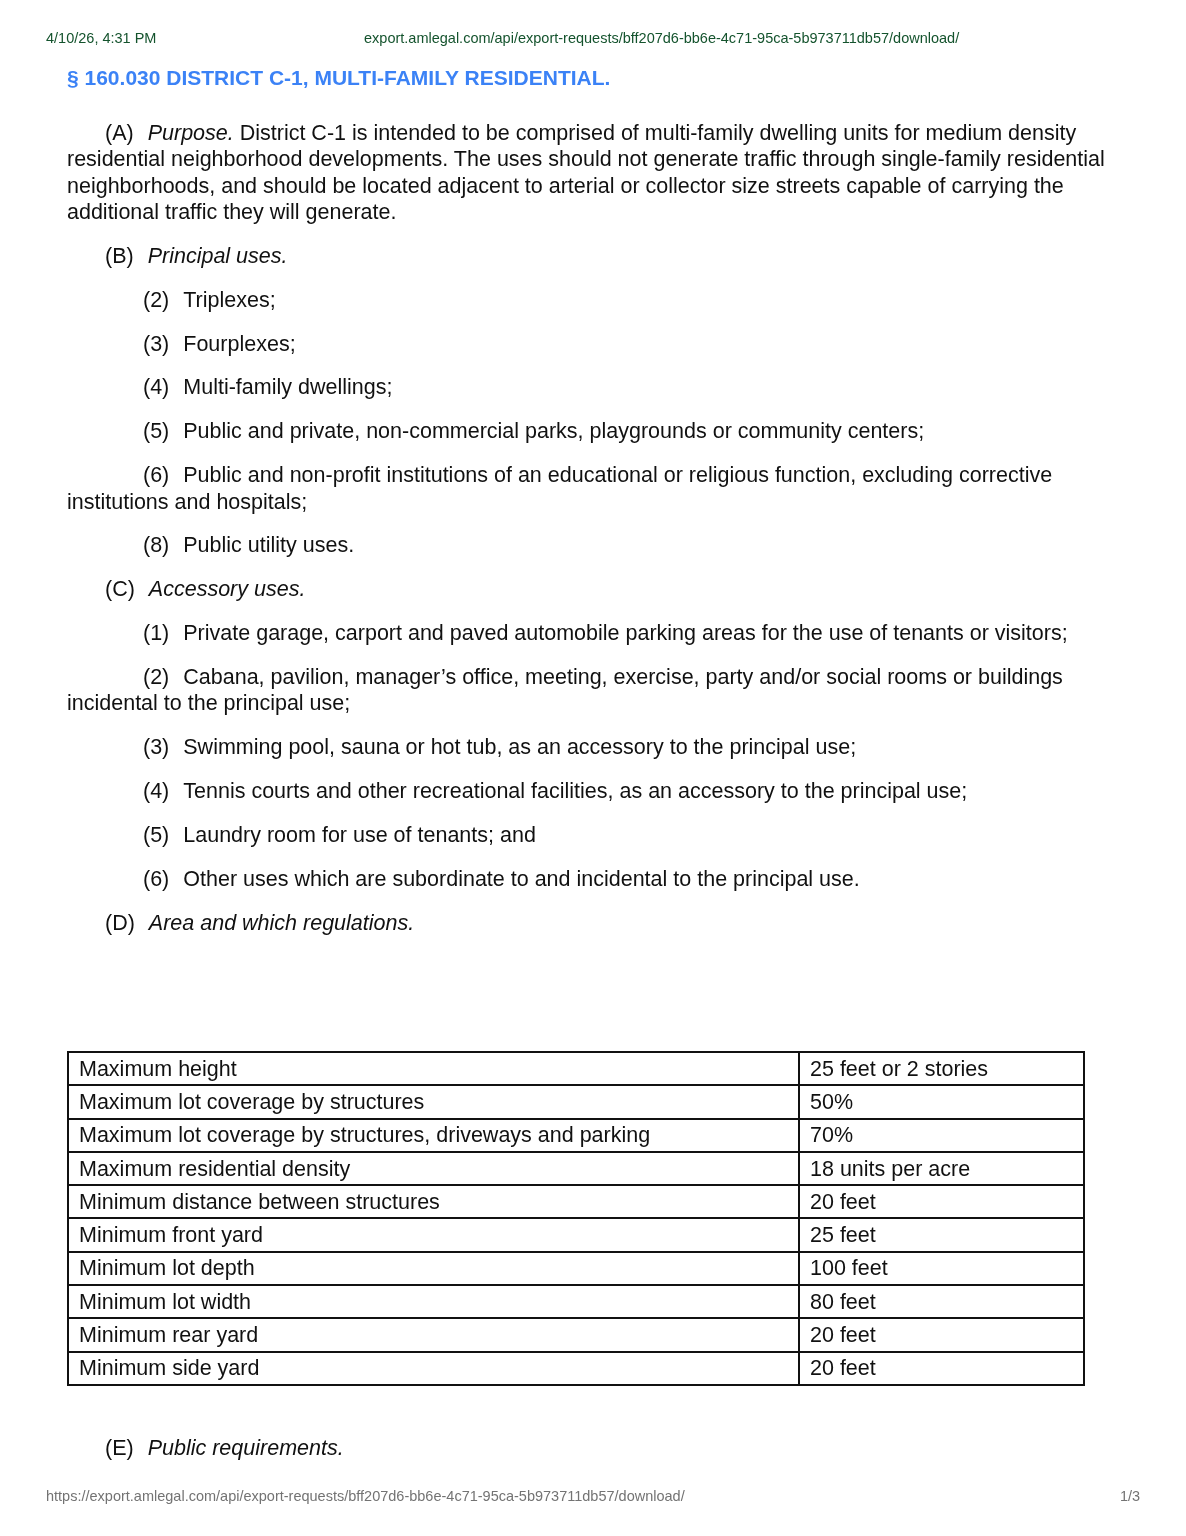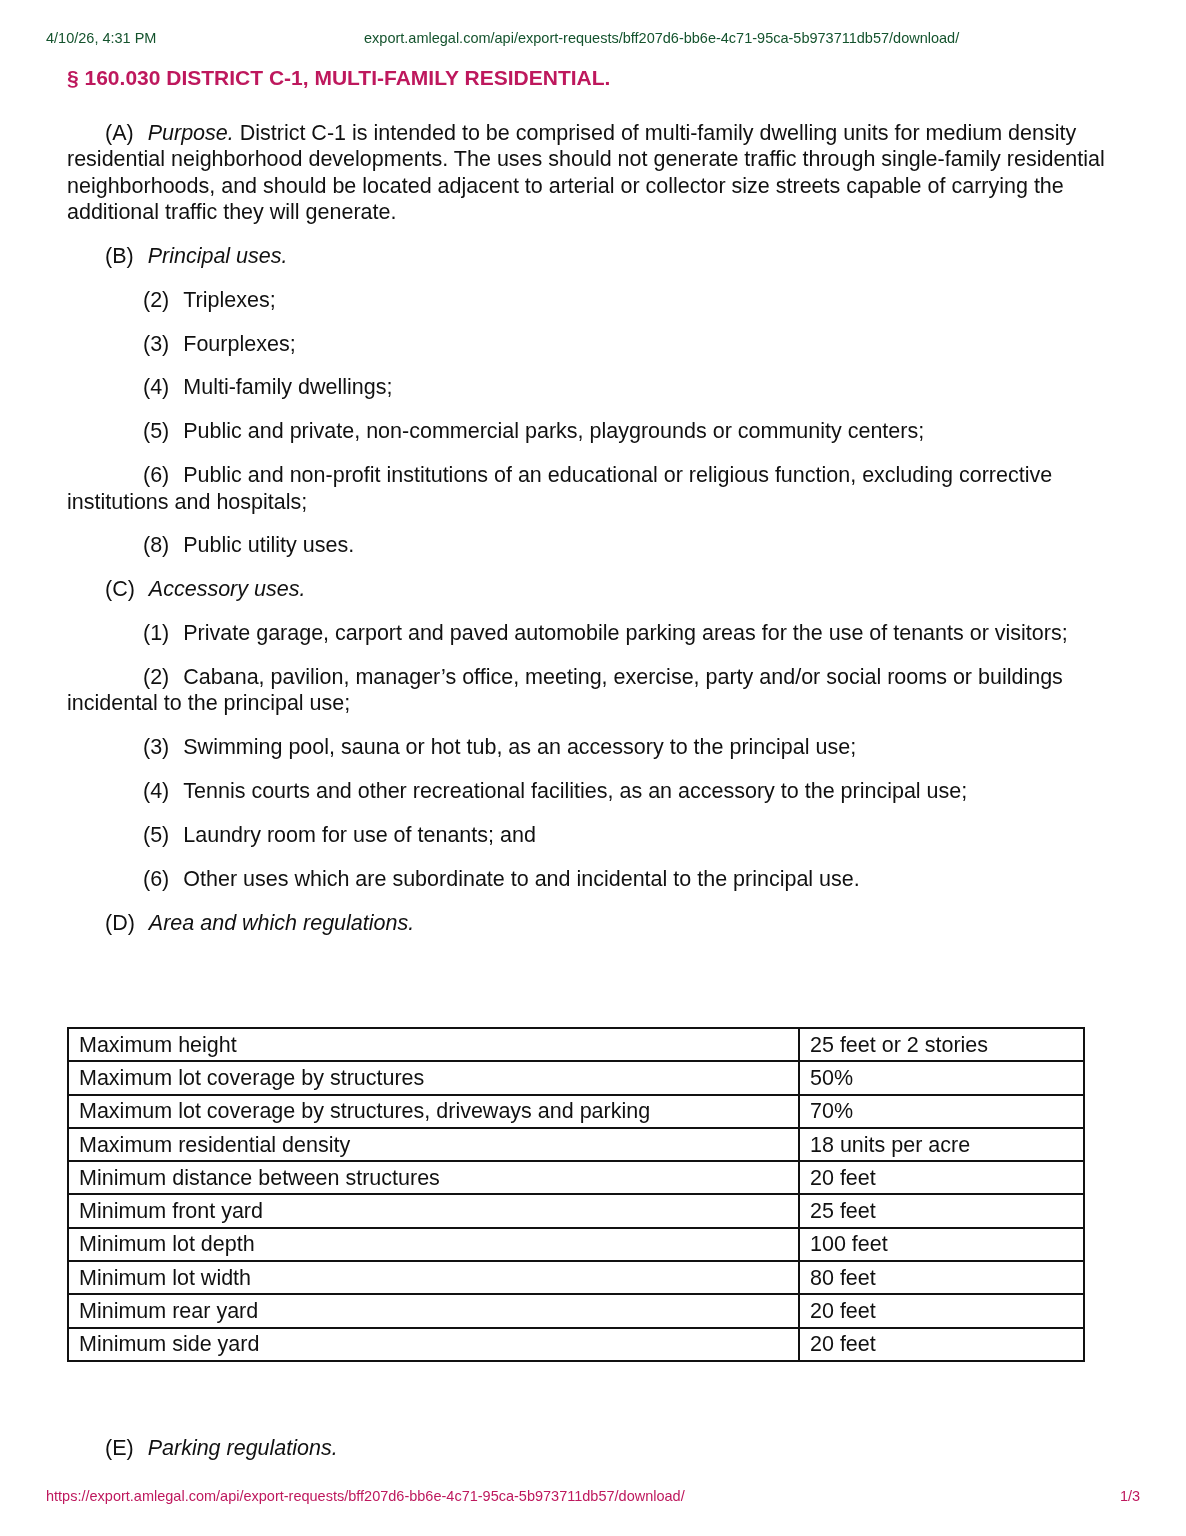--- a/index.html
+++ b/index.html
@@ -7,47 +7,47 @@
     width: 1186px; height: 1536px; position: relative; overflow: hidden;
     font-family: "Liberation Sans", sans-serif; color: #111111;
   }
   .hdr {
     position: absolute; top: 30px; font-size: 14.5px; color: #14532d; letter-spacing: 0;
   }
   .hdr-date { left: 46px; }
   .hdr-url { left: 364px; }
   .heading {
     position: absolute; left: 67px; top: 66px; margin: 0;
-    font-size: 21px; font-weight: bold; color: #be185d;
+    font-size: 21px; font-weight: bold; color: #3b82f6;
   }
   .content {
     position: absolute; left: 67px; top: 120px; width: 1050px;
     font-size: 21.5px; line-height: 26.3px;
   }
   .para { margin: 0 0 17.6px 0; }
   .para.lvl1 { text-indent: 19px; }
   .para.lvl2 { text-indent: 38px; }
   .label { display: inline-block; margin-right: 14px; }
   .para.lvl2 .label { margin-right: 14px; }
   .em { font-style: italic; }
   .table-wrap {
-    position: absolute; left: 67px; top: 1027px;
+    position: absolute; left: 67px; top: 1051px;
   }
   table.reg {
     border-collapse: collapse; font-size: 21.5px;
   }
   table.reg td {
     border: 2px solid #111; height: 31.3px; padding: 0 0 0 10px; vertical-align: middle; line-height: 22px;
   }
   table.reg td.c1 { width: 719px; }
   table.reg td.c2 { width: 273px; }
   .sectionE {
     position: absolute; left: 67px; top: 1436px; font-size: 21.5px; text-indent: 19px;
   }
-  .ftr { position: absolute; top: 1488px; font-size: 14.5px; color: #be185d; }
+  .ftr { position: absolute; top: 1488px; font-size: 14.5px; color: #737373; }
   .ftr-url { left: 46px; }
   .ftr-page { left: 1120px; }
 </style>
 </head>
 <body>
 
 <div class="hdr hdr-date">4/10/26, 4:31 PM</div>
 <div class="hdr hdr-url">export.amlegal.com/api/export-requests/bff207d6-bb6e-4c71-95ca-5b973711db57/download/</div>
 
 <h1 class="heading">§ 160.030 DISTRICT C-1, MULTI-FAMILY RESIDENTIAL.</h1>
@@ -116,16 +116,16 @@
           <td class="c2">20 feet</td>
         </tr>
       <tr>
           <td class="c1">Minimum side yard</td>
           <td class="c2">20 feet</td>
         </tr>
     </tbody>
   </table>
 </div>
 
-<div class="sectionE"><span class="label">(E)</span><span class="em">Parking regulations.</span></div>
+<div class="sectionE"><span class="label">(E)</span><span class="em">Public requirements.</span></div>
 
 <div class="ftr ftr-url">https://export.amlegal.com/api/export-requests/bff207d6-bb6e-4c71-95ca-5b973711db57/download/</div>
 <div class="ftr ftr-page">1/3</div>
 
 </body></html>

